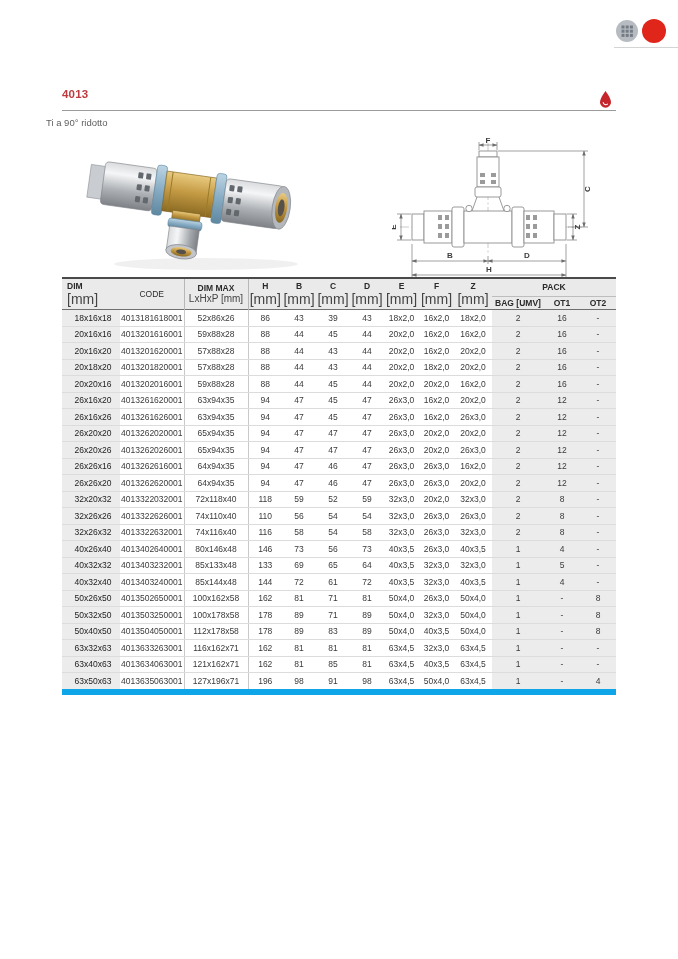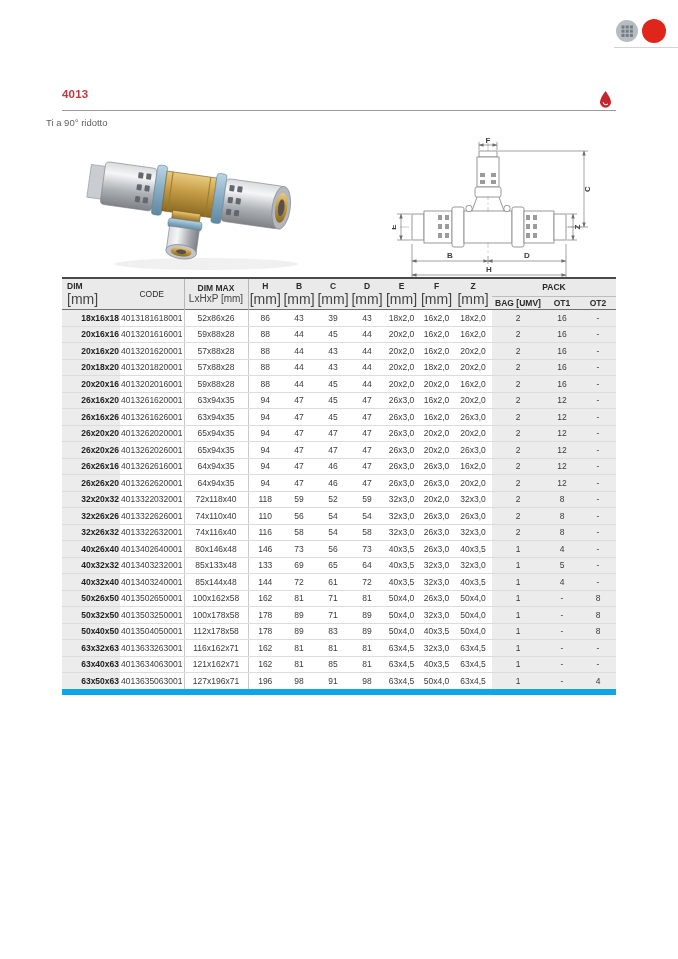--- a/index.html
+++ b/index.html
@@ -30,21 +30,21 @@
   th.h-dim .unit{text-align:left;}
   th.h-code{font-weight:normal;}
   th.h-code,th.h-dimmax{border-right:1px solid #b7b7b7;}
   th.h-pack{height:15px;border-bottom:1px solid #bdbdbd;}
   th.h-packcol{font-weight:bold;}
   thead tr:first-child th{border-bottom-width:0;}
   th.h-pack{border-bottom:1px solid #bdbdbd !important;}
   .spec-table tbody td{height:15.5px;text-align:center;border-bottom:1px solid #dcdcdc;padding:0 1px;line-height:1;}
   .spec-table tbody tr:first-child td{border-top:1.5px solid #6f6f6f;}
   .spec-table tbody tr:last-child td{border-bottom:6px solid #0ea5e9;}
-  .spec-table tbody td:nth-child(1){text-align:right;padding-left:5px;font-weight:bold;color:#1c1c1c;background:#ececec;}
+  .spec-table tbody td:nth-child(1){text-align:center;padding-left:5px;font-weight:normal;color:#1c1c1c;background:#ececec;}
   .spec-table tbody td:nth-child(2){border-right:1px solid #c9c9c9;}
   .spec-table tbody td:nth-child(3){border-right:1px solid #c9c9c9;}
   .spec-table tbody td:nth-child(n+11){background:#ececec;}
 
   
   .footer{position:absolute;right:46px;top:922px;display:flex;align-items:center;gap:7px;}
   .brand{display:flex;align-items:center;gap:2px;}
   .brand-text{font-size:14px;font-weight:800;color:#262f3d;letter-spacing:.5px;}
   .foot-sep{width:1px;height:21px;background:#9a9a9a;}
   .page-num{font-size:11px;color:#4c4c4c;letter-spacing:.3px;}

